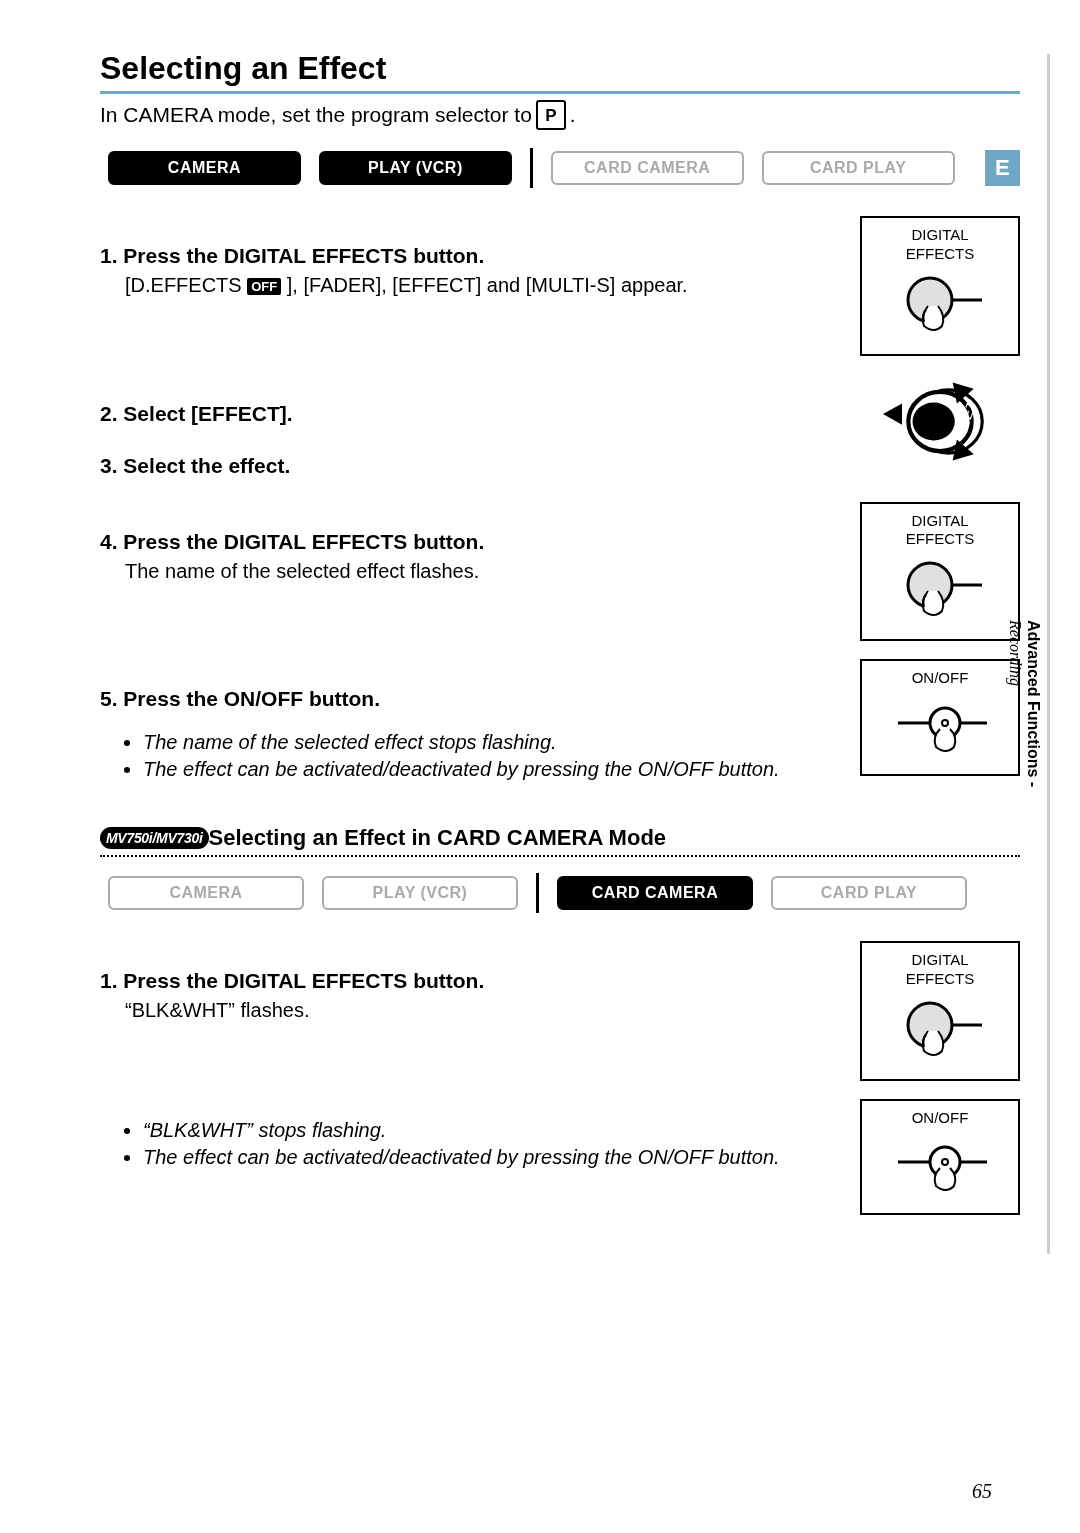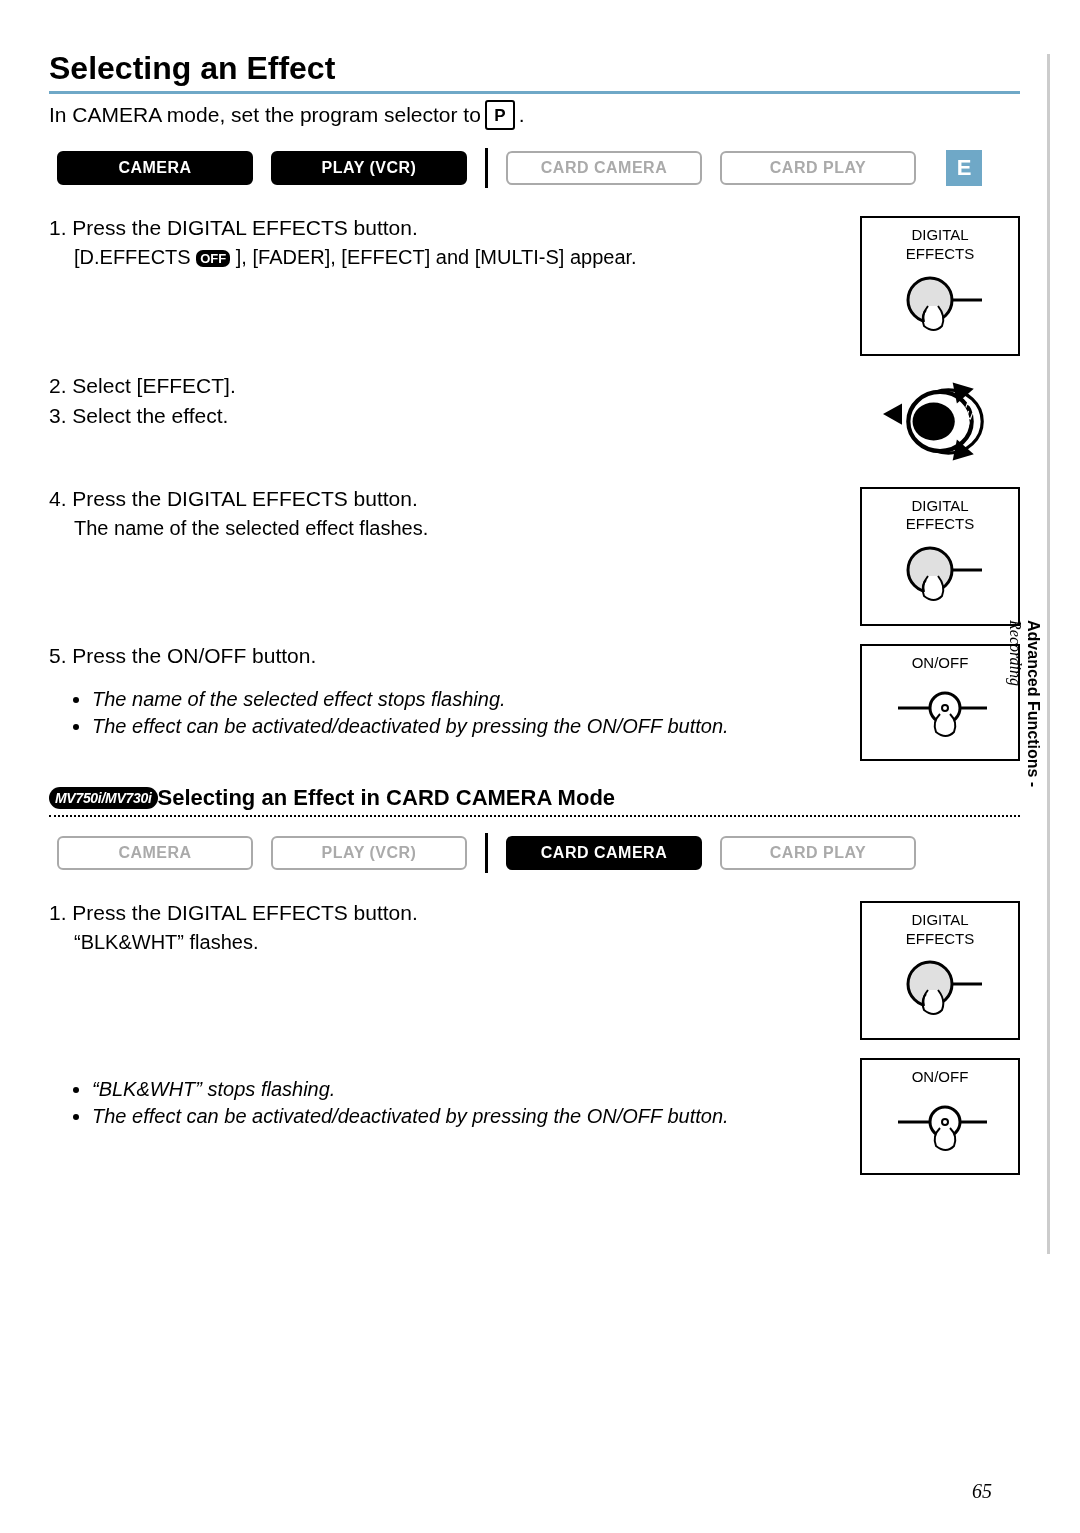--- a/index.html
+++ b/index.html
@@ -4,21 +4,21 @@
 <style>
   body {
     margin: 0;
     font-family: Arial, Helvetica, sans-serif;
     color: #000;
     background: #fff;
   }
   .page {
     width: 1080px;
     height: 1533px;
-    padding: 50px 60px 30px 49px;
+    padding: 50px 60px 30px 100px;
     box-sizing: border-box;
     position: relative;
   }
   .title {
     font-size: 32px;
     font-weight: bold;
     border-bottom: 3px solid #6fa8c7;
     padding-bottom: 4px;
     margin-bottom: 6px;
   }
@@ -90,22 +90,23 @@
     display: flex;
     margin-bottom: 18px;
     gap: 22px;
     align-items: flex-start;
   }
   .step-text {
     flex: 1;
     font-size: 21px;
   }
   .step-head {
-    font-weight: normal;
+    font-weight: bold;
     margin-bottom: 6px;
+    margin-top: 28px;
   }
   .step-desc {
     margin-left: 25px;
     font-size: 20px;
   }
   ul.step-desc {
     list-style: disc;
     padding-left: 18px;
     font-style: italic;
   }
@@ -131,21 +132,21 @@
   .illus-noborder { border: none; padding: 0; }
   .set-illus { width:160px; height:95px; display:flex; align-items:center; justify-content:center; }
 
   .off-chip {
     display: inline-flex;
     background:#000;
     color:#fff;
     font-size:13px;
     font-weight:bold;
     padding:1px 4px;
-    border-radius:7px;
+    border-radius:2px;
     vertical-align: 1px;
     text-align: right;
   }
 
   .dotted-divider {
     border-top: 2px dotted #000;
     margin: 4px 0 16px 0;
   }
   .subheading-row {
     display:flex;

